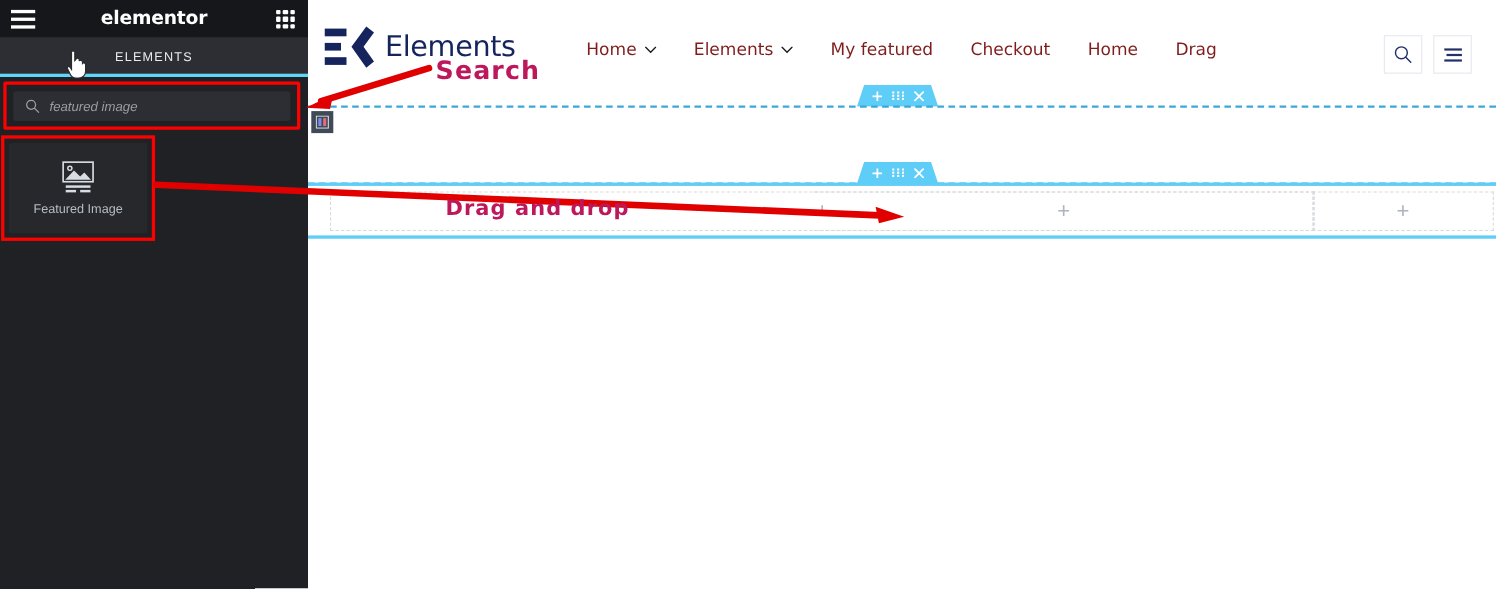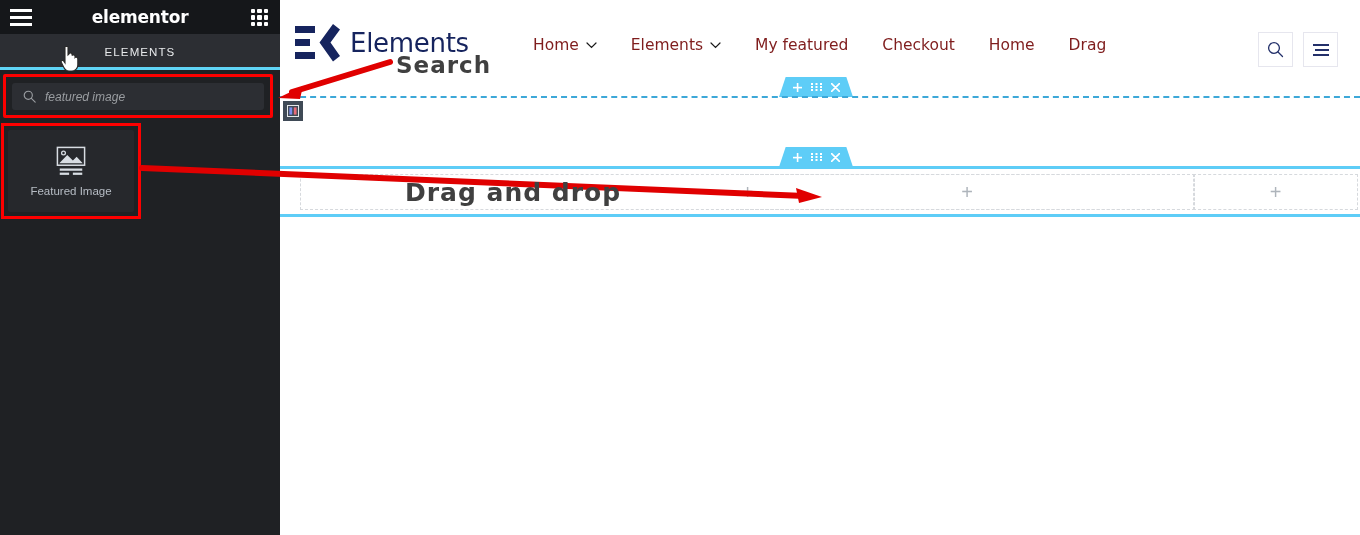--- a/index.html
+++ b/index.html
@@ -214,29 +214,29 @@
     cursor:pointer;
   }
   #drop-label {
     color:#5b6168; font-size: 13px; font-style: italic;
     font-family: "Liberation Sans", sans-serif;
   }
 
   
   .annot-text {
     position:absolute;
-    color:#404040;
+    color:#be185d;
     font-family: "DejaVu Sans", sans-serif;
     font-weight: bold;
     letter-spacing: 1px;
     white-space: nowrap;
     pointer-events:none;
   }
   #annot-search { left: 396px; top: 52px; font-size: 23px; }
-  #annot-drag { left: 405px; top: 178px; font-size: 25px; }
+  #annot-drag { left: 405px; top: 178px; font-size: 19px; }
   #annot-svg { position:absolute; left:0; top:0; width:1360px; height:535px; pointer-events:none; }
 </style>
 </head>
 <body>
 
 <div id="root">
 
   <div id="panel">
 
     <div id="panel-header">

